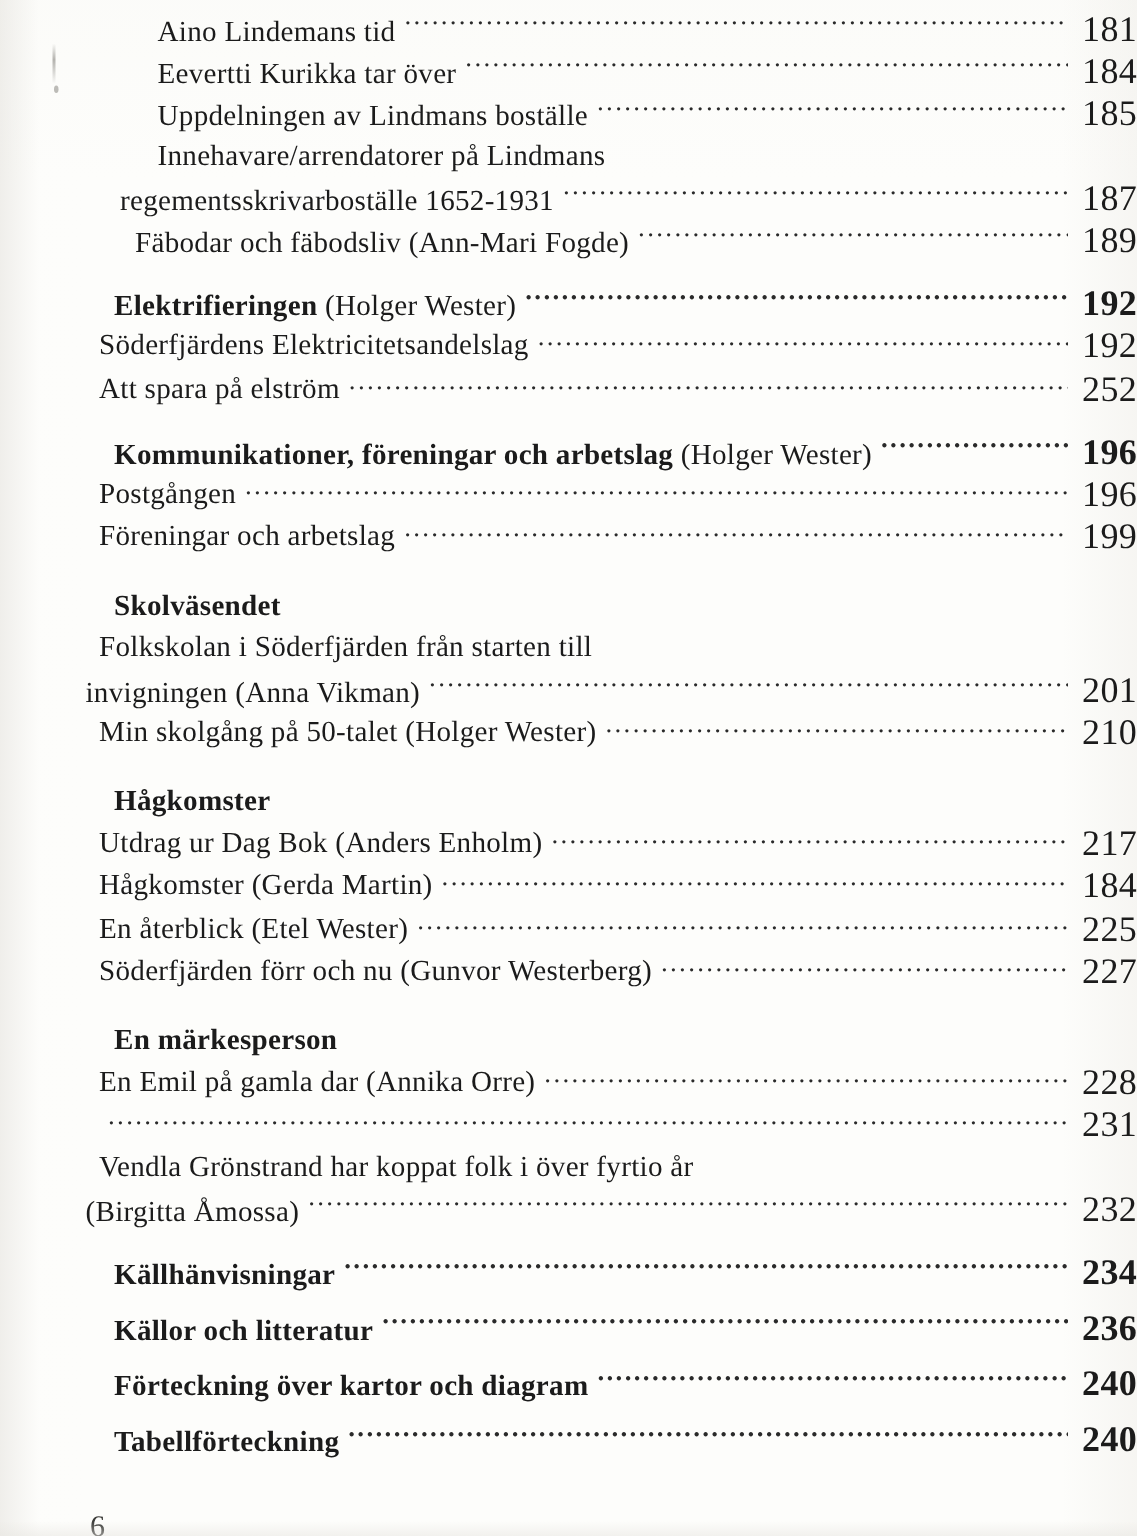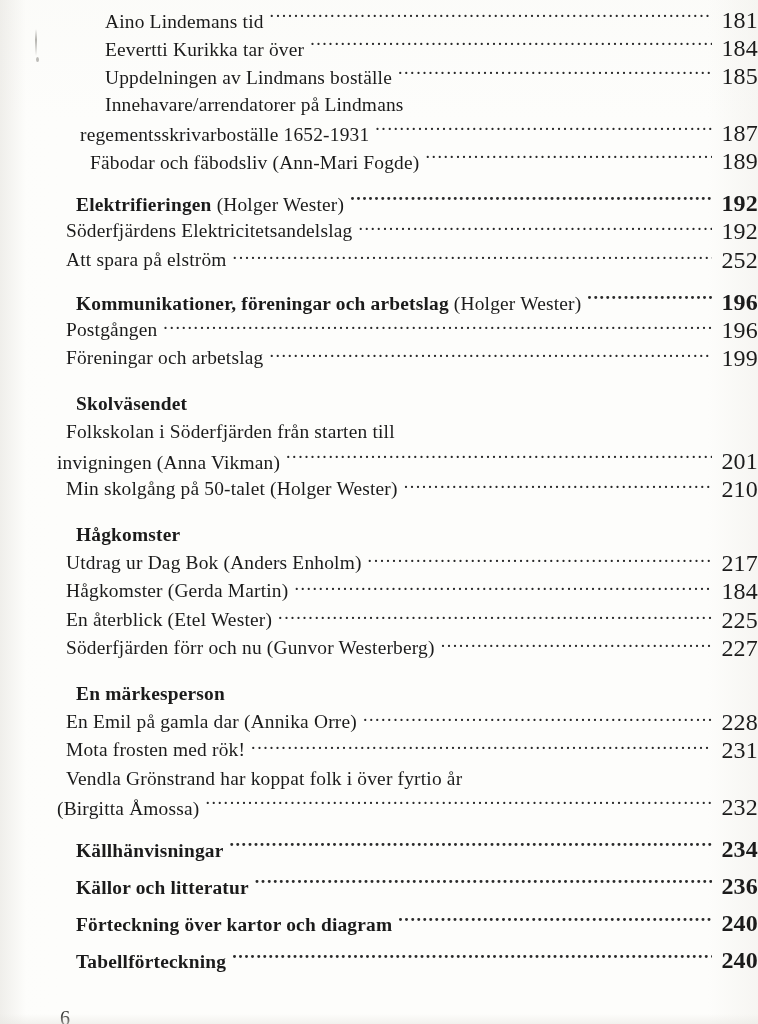--- a/index.html
+++ b/index.html
@@ -256,21 +256,20 @@
         <span class="label">En märkesperson</span>
         <span class="leader"></span>
         <span class="pageno"></span>
       </div>
       <div class="toc-row lvl-2">
         <span class="label">En Emil på gamla dar (Annika Orre)</span>
         <span class="leader"></span>
         <span class="pageno">228</span>
       </div>
       <div class="toc-row lvl-2">
-        <span class="label">Mota frosten med rök!</span>
         <span class="leader"></span>
         <span class="pageno">231</span>
       </div>
       <div class="toc-row lvl-2 no-leader">
         <span class="label">Vendla Grönstrand har koppat folk i över fyrtio år</span>
         <span class="leader"></span>
         <span class="pageno"></span>
       </div>
       <div class="toc-row lvl-cont2">
         <span class="label">(Birgitta Åmossa)</span>

